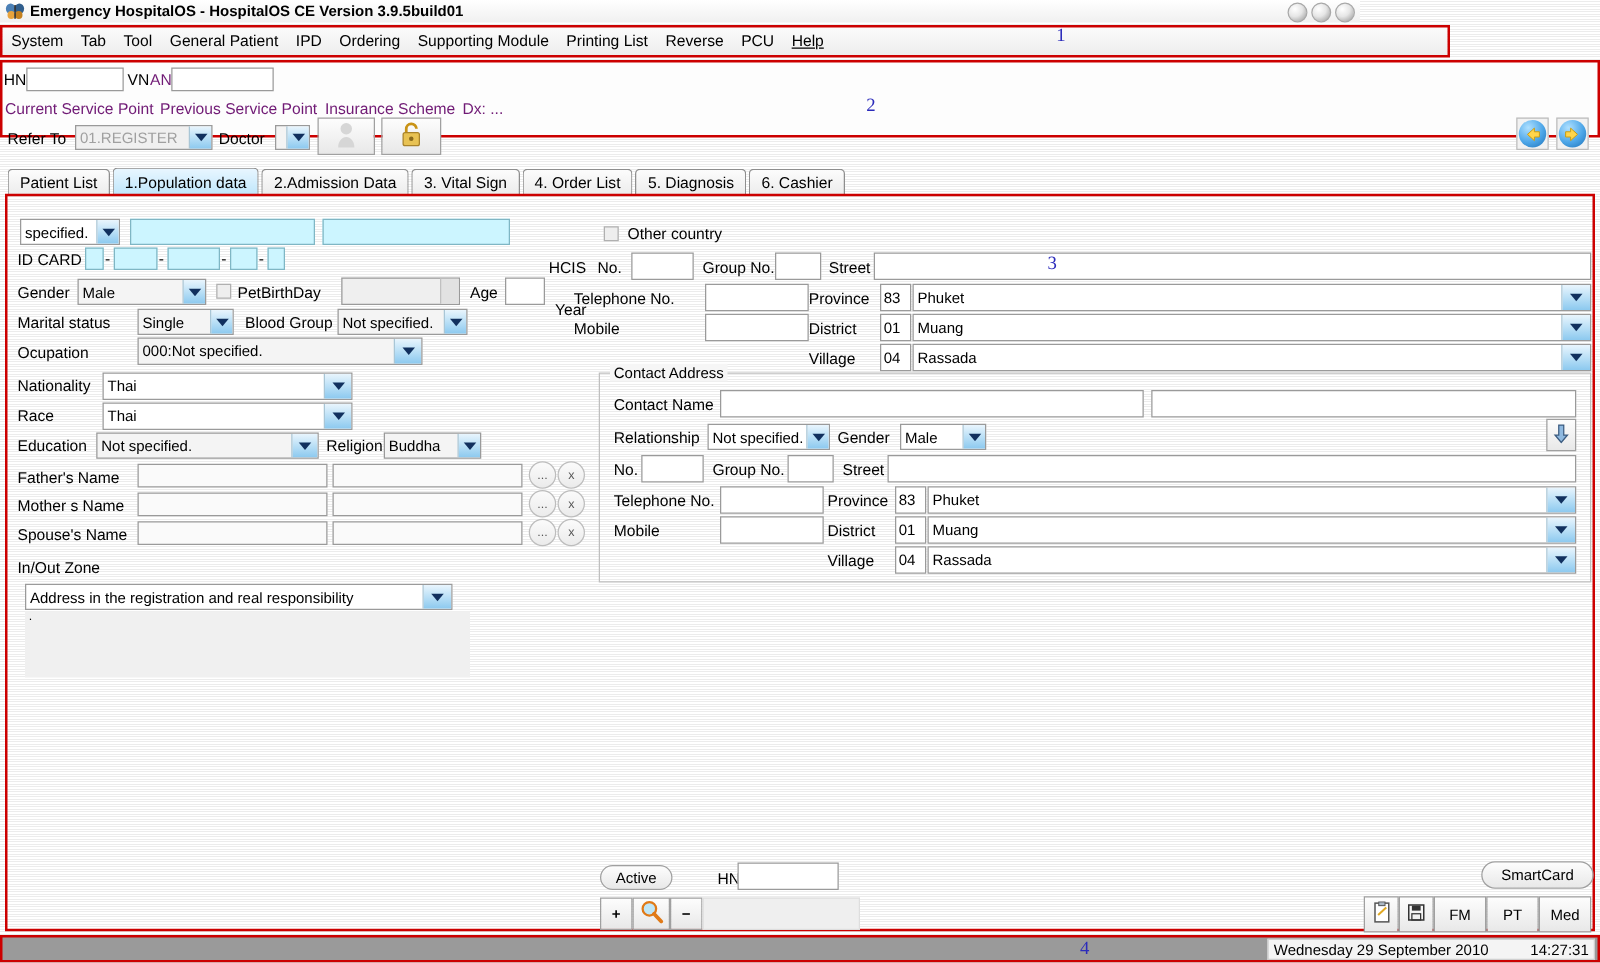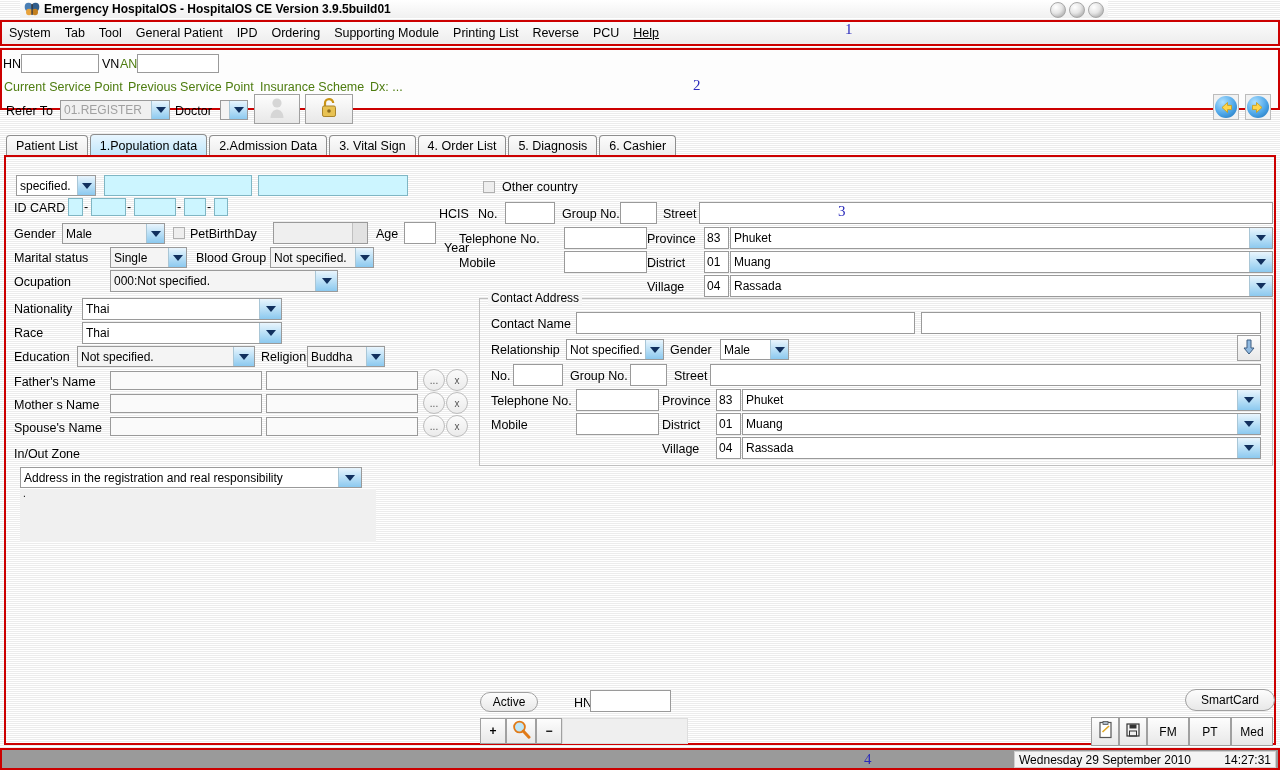--- a/index.html
+++ b/index.html
@@ -9,39 +9,39 @@
     font-size:12px;color:#000;
     background:#f2f2f2;
     background-image:repeating-linear-gradient(to bottom,#ffffff 0px,#ffffff 1px,#ececec 1px,#ececec 2px);
   }
   .root{position:relative;width:1280px;height:770px;}
   .abs{position:absolute;}
 
   
   #titlebar{left:0;top:0;width:1088px;height:18px;
     background:linear-gradient(to bottom,#ffffff,#f0f0f0);
-    display:flex;align-items:center;margin-left:20px;}
+    display:flex;align-items:center;}
   #titlebar .tb-icon{width:16px;height:14px;margin-left:4px;margin-right:4px;position:relative;}
   #titlebar .tb-title{font-weight:bold;font-size:12px;letter-spacing:0px;}
   .winbtns{position:absolute;right:4px;top:2px;display:flex;gap:3px;}
   .winbtn{width:14px;height:14px;border-radius:50%;
     background:radial-gradient(circle at 35% 30%,#ffffff 0%,#e6e6e6 45%,#b9b9b9 75%,#9a9a9a 100%);
     border:1px solid #a8a8a8;}
 
-  #menubar{left:0;top:20px;width:1280px;height:26px;box-sizing:border-box;
+  #menubar{left:0;top:20px;width:1160px;height:26px;box-sizing:border-box;
     border:2px solid #cc0000;
     background:linear-gradient(to bottom,#fbfbfb,#ededed);
     display:flex;align-items:center;}
   .menuitem{padding:2px 7px;font-size:12.5px;white-space:nowrap;cursor:default;}
 
   #patpanel{left:0;top:48px;width:1280px;height:62px;box-sizing:border-box;
     border:2px solid #cc0000;background:#fdfdfd;}
 
   .lbl{font-size:12.5px;white-space:nowrap;}
-  .redlbl{color:#4d7c0f;font-size:12.5px;white-space:nowrap;}
+  .redlbl{color:#701a75;font-size:12.5px;white-space:nowrap;}
 
   .tf{box-sizing:border-box;border:1px solid #9a9a9a;background:#ffffff;
       font-family:"Liberation Sans",sans-serif;font-size:12px;padding:0 2px;}
   .tf.cy{background:#ccf5ff;border:1px solid #7fb6c4;}
 
   
   .combo{box-sizing:border-box;border:1px solid #9a9a9a;background:#f4f4f4;
     display:flex;align-items:center;overflow:hidden;}
   .combo .ctext{flex:1;padding-left:3px;font-size:12px;white-space:nowrap;overflow:hidden;}
   .combo .carrow{width:17px;align-self:stretch;

